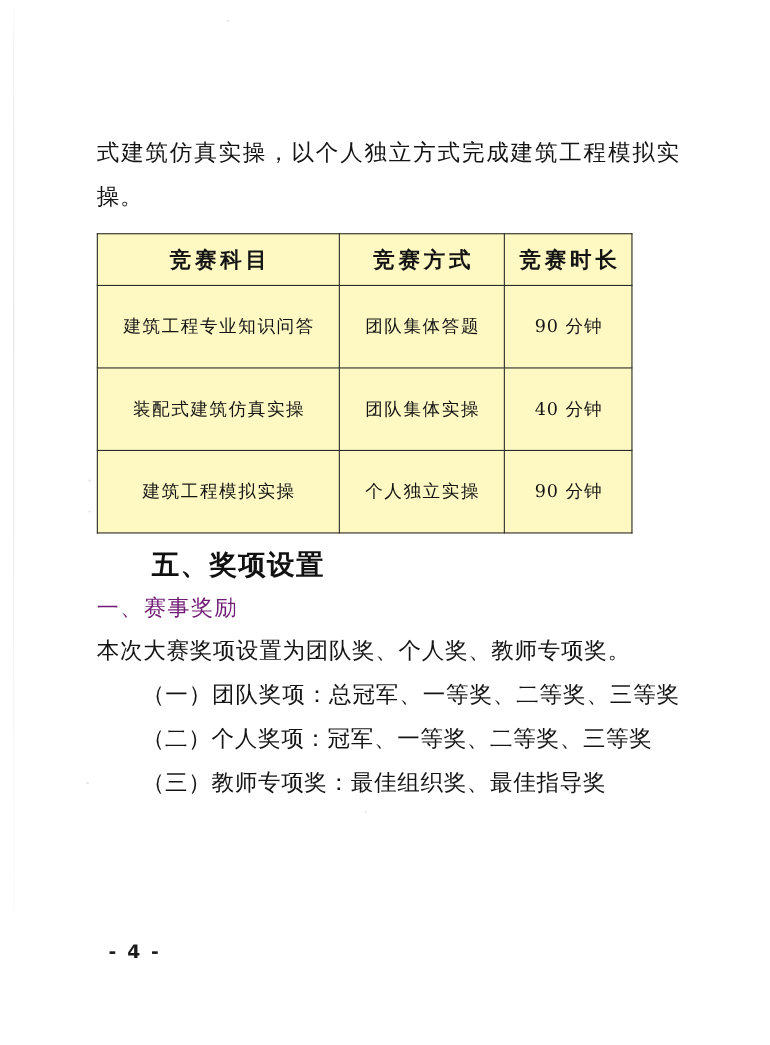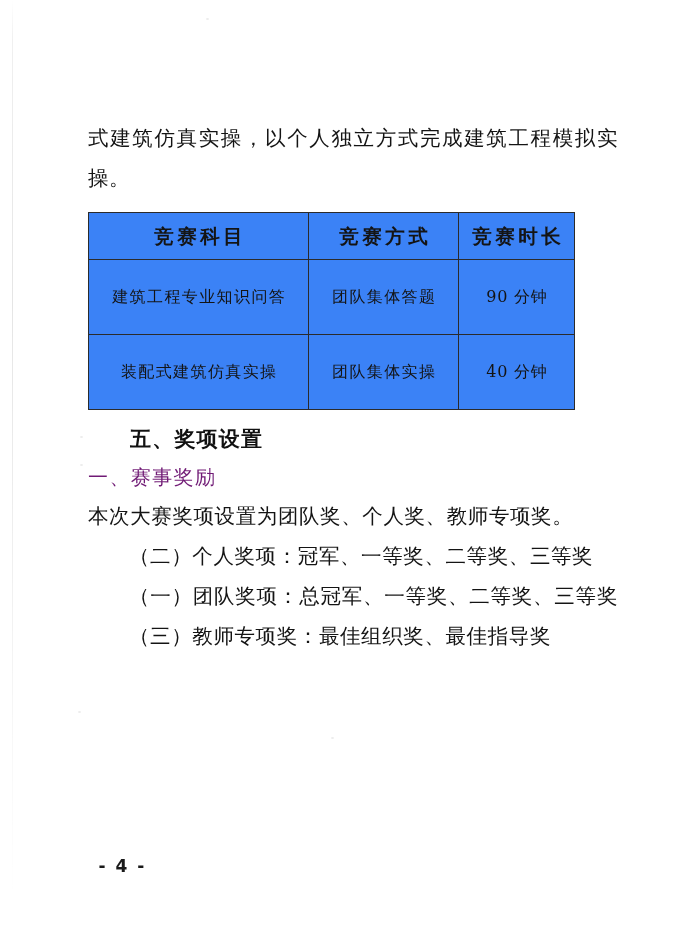--- a/index.html
+++ b/index.html
@@ -72,21 +72,21 @@
 
   
   .tbl-wrap {
     margin-top: 14px;
     margin-bottom: 8px;
   }
   table.cmp {
     border-collapse: collapse;
     width: 486px;
     table-layout: fixed;
-    background: #3b82f6;
+    background: #fef9c3;
   }
   table.cmp th,
   table.cmp td {
     border: 1.4px solid #2b2b2b;
     text-align: center;
     vertical-align: middle;
     font-family: "DejaVu Serif", "Liberation Serif", serif;
     color: #141414;
   }
   table.cmp th {
@@ -107,21 +107,21 @@
     letter-spacing: 0.8px;
     text-indent: 0.8px;
   }
   .col-a { width: 220px; }
   .col-b { width: 150px; }
   .col-c { width: 116px; }
 
   
   .h-main {
     font-family: "DejaVu Sans", "Liberation Sans", sans-serif;
-    font-size: 21px;
+    font-size: 25px;
     font-weight: bold;
     letter-spacing: 1.2px;
     color: #111;
     margin: 10px 0 0 0;
     text-indent: 2em;
     line-height: 38px;
   }
   .h-sub {
     font-family: "DejaVu Serif", "Liberation Serif", serif;
     font-size: 20px;
@@ -188,33 +188,38 @@
           <tr>
             <td>建筑工程专业知识问答</td>
             <td>团队集体答题</td>
             <td class="dur">90 分钟</td>
           </tr>
           <tr>
             <td>装配式建筑仿真实操</td>
             <td>团队集体实操</td>
             <td class="dur">40 分钟</td>
           </tr>
+          <tr>
+            <td>建筑工程模拟实操</td>
+            <td>个人独立实操</td>
+            <td class="dur">90 分钟</td>
+          </tr>
         </tbody>
       </table>
     </div>
 
     <p class="h-main">五、奖项设置</p>
 
     <p class="h-sub">一、赛事奖励</p>
 
     <p class="para">本次大赛奖项设置为团队奖、个人奖、教师专项奖。</p>
 
+    <p class="para indent last-line-spread">（一）团队奖项：总冠军、一等奖、二等奖、三等奖</p>
+
     <p class="para indent">（二）个人奖项：冠军、一等奖、二等奖、三等奖</p>
-
-    <p class="para indent last-line-spread">（一）团队奖项：总冠军、一等奖、二等奖、三等奖</p>
 
     <p class="para indent">（三）教师专项奖：最佳组织奖、最佳指导奖</p>
 
   </div>
 
   <div class="footer">
     <span class="pageno">- 4 -</span>
   </div>
 
 </div>

